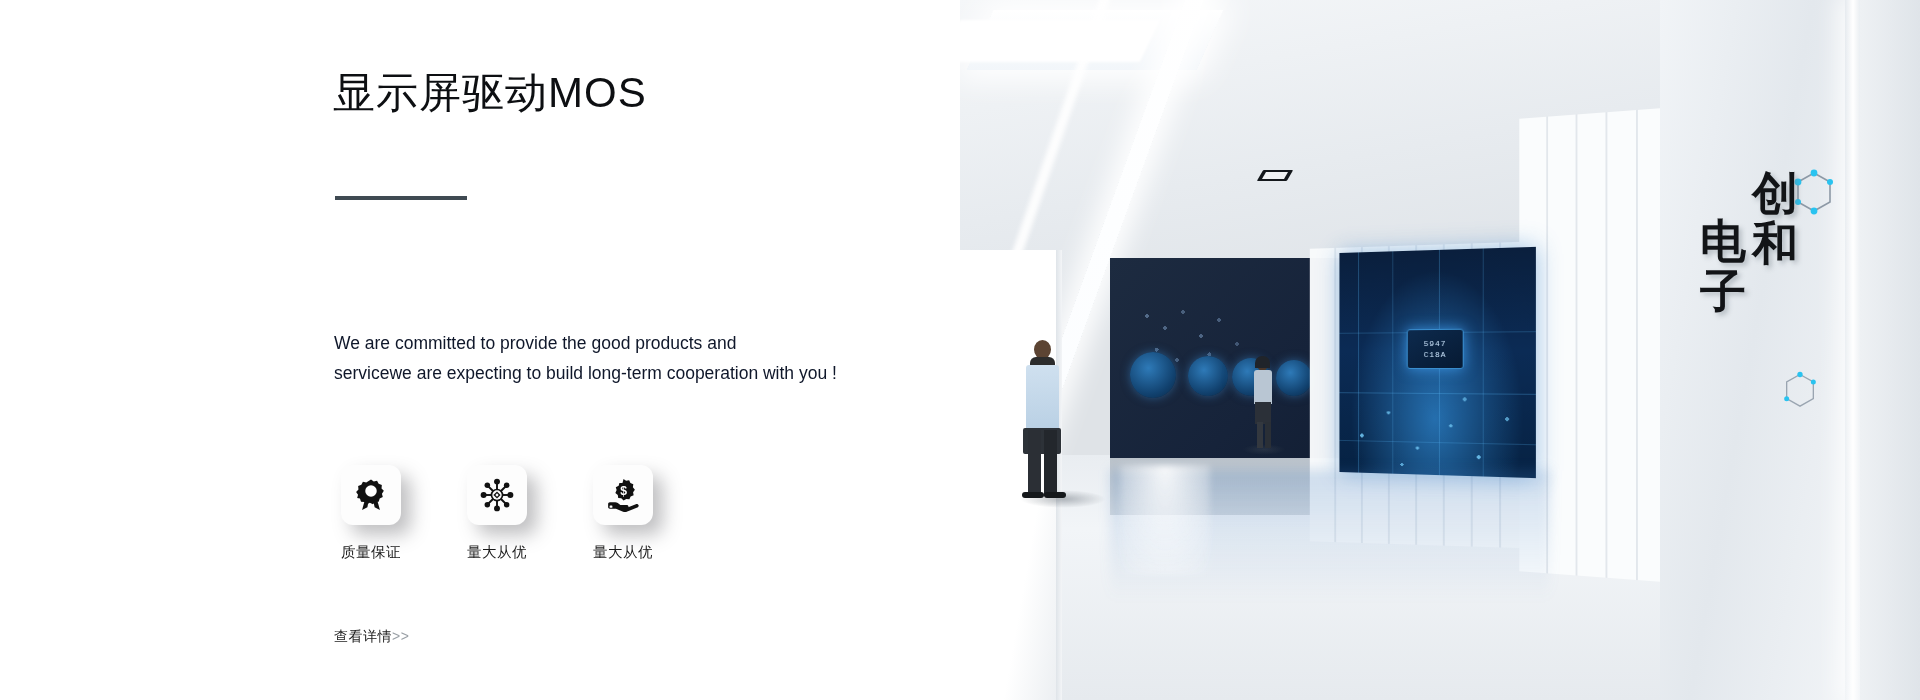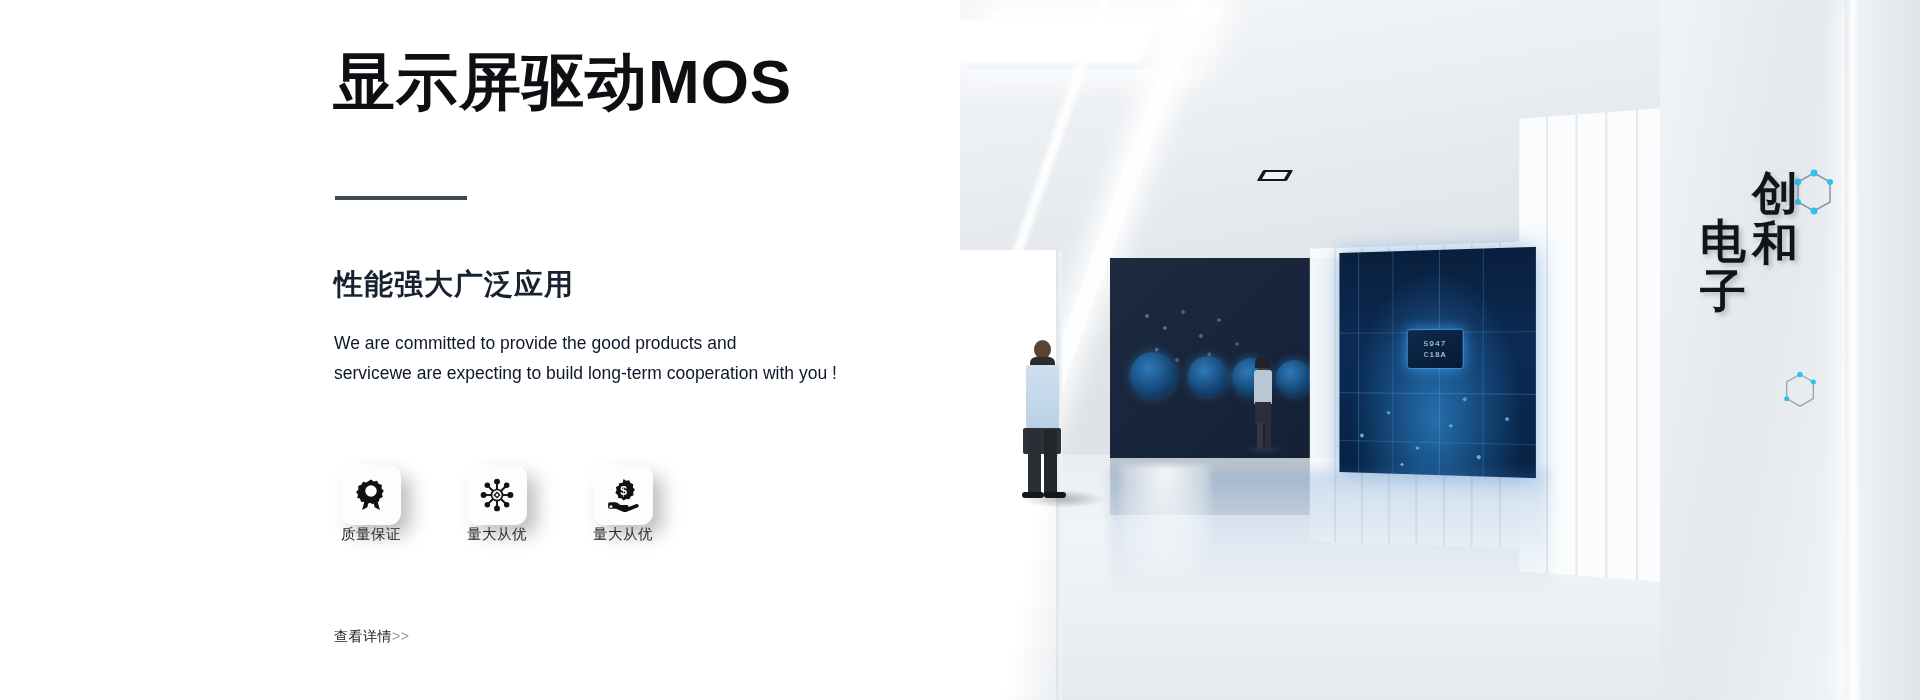--- a/index.html
+++ b/index.html
@@ -5,22 +5,22 @@
   * { margin:0; padding:0; box-sizing:border-box; }
   html,body { width:1920px; height:700px; overflow:hidden; background:#ffffff;
     font-family:"Liberation Sans","DejaVu Sans",sans-serif; }
 
   .banner { position:relative; width:1920px; height:700px; background:#ffffff; display:flex; }
 
   
   .left-panel { position:relative; width:960px; height:700px; background:#ffffff; flex:0 0 960px; }
 
   .headline {
-    position:absolute; left:333px; top:48px;
-    font-size:62px; font-weight:700; letter-spacing:1px;
+    position:absolute; left:333px; top:70px;
+    font-size:42px; font-weight:400; letter-spacing:1px;
     color:#0d0f12; line-height:1.1; white-space:nowrap;
   }
 
   .divider {
     position:absolute; left:335px; top:196px;
     width:132px; height:4px; background:#3f4a52;
   }
 
   .subhead {
     position:absolute; left:334px; top:265px;
@@ -38,21 +38,21 @@
   .features { position:absolute; left:334px; top:465px; display:flex; gap:52px; }
   .feature { width:74px; display:flex; flex-direction:column; align-items:center; }
   .badge {
     position:relative; width:60px; height:60px; border-radius:12px;
     background:#fdfdfd;
     box-shadow: 10px 10px 18px rgba(90,90,95,0.38);
     display:flex; align-items:center; justify-content:center;
   }
   .badge svg { display:block; }
   .feature-label {
-    font-size:14.5px; color:#1a1a1a; white-space:nowrap;
+    margin-top:18px; font-size:14.5px; color:#1a1a1a; white-space:nowrap;
     letter-spacing:0.5px;
   }
 
   .cta {
     position:absolute; left:334px; top:628px;
     font-size:14px; color:#1a1a1a; text-decoration:none; letter-spacing:0.5px;
     white-space:nowrap;
   }
   .cta .arrows { color:#9aa0a6; }
 
@@ -253,21 +253,20 @@
 <body>
 
 <div class="banner">
 
   <div class="left-panel">
 
     <h1 class="headline">显示屏驱动MOS</h1>
 
     <div class="divider"></div>
 
-    <h2 class="subhead">性能强大广泛应用</h2>
 
     <div class="paragraph">
       <div>We are committed to provide the good products and</div>
       <div>servicewe are expecting to build long-term cooperation with you !</div>
     </div>
 
     <div class="features">
 
       <div class="feature">
         <div class="badge">

